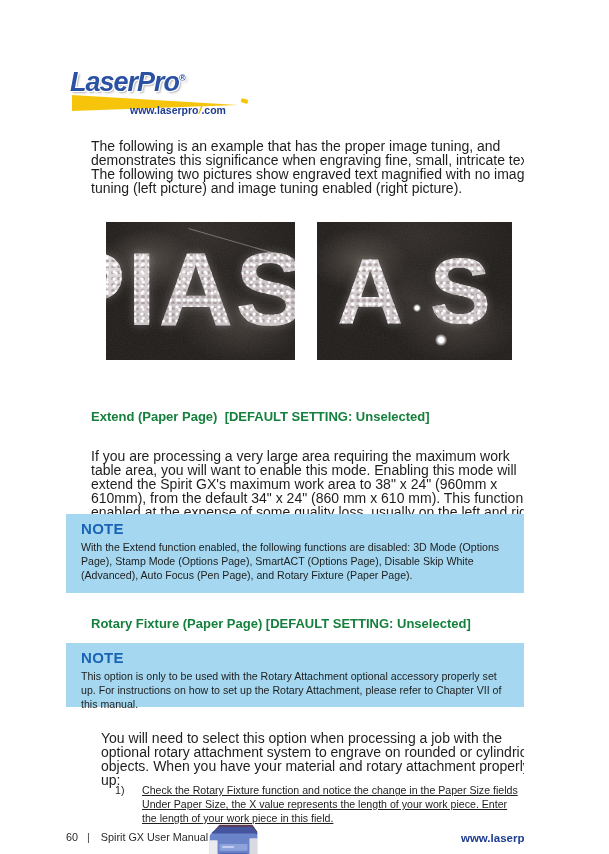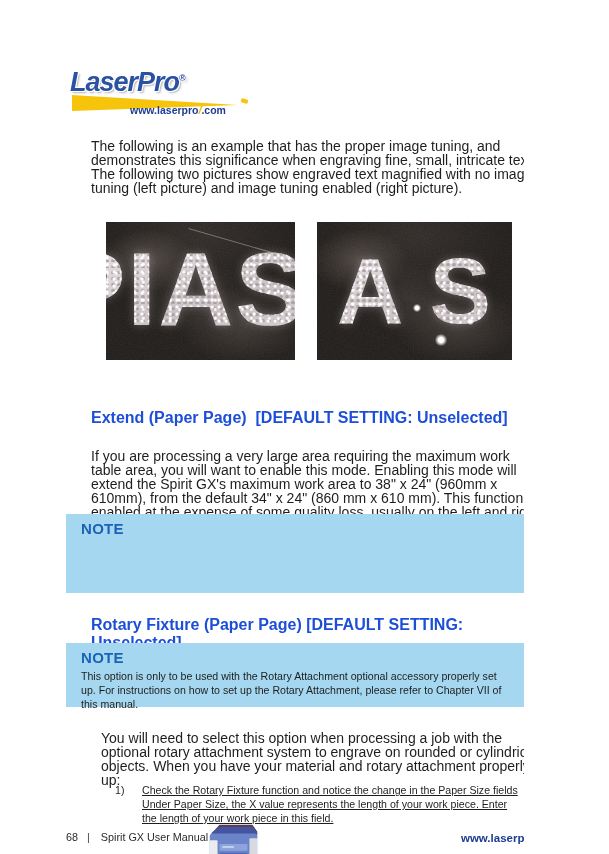--- a/index.html
+++ b/index.html
@@ -27,21 +27,21 @@
     letter-spacing:-1px;color:var(--brand-blue);
     text-shadow:-1px -1px 0 #fff,1px -1px 0 #fff,-1px 1px 0 #fff,1px 1px 0 #fff,2px 2px 2px rgba(90,90,90,.45);}
   .logo-text sup{font-size:9px;font-style:normal;letter-spacing:0;vertical-align:super;}
   .logo-url{position:absolute;left:72px;top:37px;font-weight:700;font-size:10.5px;color:var(--footer-navy);
     letter-spacing:0;}
   .accent{color:var(--url-accent);font-style:italic;}
 
   
   .para{position:absolute;font-size:14px;line-height:14px;color:#1e1e1e;}
   .intro{left:91px;top:106px;width:447px;}
-  .h2{position:absolute;left:91px;font-size:16px;font-weight:700;color:#1d4ed8;white-space:pre-wrap;}
+  .h2{position:absolute;left:91px;font-size:13px;font-weight:700;color:#15803d;white-space:pre-wrap;}
   .h2-extend{top:376px;}
   .h2-rotary{top:583px;}
   .body-extend{left:91px;top:416px;width:452px;}
   .body-rotary{left:101px;top:698px;width:452px;}
 
   
   .figures .photo{position:absolute;top:189px;height:138px;overflow:hidden;
     background:
       radial-gradient(ellipse 70px 45px at 22% 28%, rgba(125,113,106,.45), rgba(0,0,0,0) 70%),
       radial-gradient(ellipse 90px 55px at 72% 75%, rgba(105,95,90,.38), rgba(0,0,0,0) 70%),
@@ -130,40 +130,41 @@
         <rect width="100%" height="100%" filter="url(#g2)" opacity="0.12"></rect>
       </svg>
     </figure>
   </div>
 
   <h2 class="h2 h2-extend">Extend (Paper Page)  [DEFAULT SETTING: Unselected]</h2>
   <p class="para body-extend">If you are processing a very large area requiring the maximum work table area, you will want to enable this mode. Enabling this mode will extend the Spirit GX's maximum work area to 38" x 24" (960mm x 610mm), from the default 34" x 24" (860 mm x 610 mm). This function is enabled at the expense of some quality loss, usually on the left and right edges of your full-size engraving. Usually the quality loss is minimal and may not be apparent, depending on your design.</p>
 
   <div class="note note-extend">
     <div class="note-title">NOTE</div>
+    <p class="note-body">With the Extend function enabled, the following functions are disabled: 3D Mode (Options Page), Stamp Mode (Options Page), SmartACT (Options Page), Disable Skip White (Advanced), Auto Focus (Pen Page), and Rotary Fixture (Paper Page).</p>
   </div>
 
   <h2 class="h2 h2-rotary">Rotary Fixture (Paper Page) [DEFAULT SETTING: Unselected]</h2>
 
   <div class="note note-rotary">
     <div class="note-title">NOTE</div>
     <p class="note-body">This option is only to be used with the Rotary Attachment optional accessory properly set up. For instructions on how to set up the Rotary Attachment, please refer to Chapter VII of this manual.</p>
   </div>
 
   <p class="para body-rotary">You will need to select this option when processing a job with the optional rotary attachment system to engrave on rounded or cylindrical objects. When you have your material and rotary attachment properly set up:</p>
 
   <ol class="steps">
     <li class="step">
       <span class="step-num">1)</span>
       <span class="step-text">Check the Rotary Fixture function and notice the change in the Paper Size fields Under Paper Size, the X value represents the length of your work piece. Enter the length of your work piece in this field.</span>
     </li>
   </ol>
 
   <div class="footer-left">
-    <span>68</span><span class="sep">|</span><span>Spirit GX User Manual</span>
+    <span>60</span><span class="sep">|</span><span>Spirit GX User Manual</span>
   </div>
 
   <svg class="machine" viewBox="0 0 60 52">
     <path d="M8 13 L16 4 L50 4 L55 11 L55 14 L8 16 Z" fill="#5c3a4e"></path>
     <path d="M8 12 L16 6 L50 6 L55 12 L55 18 L8 18 Z" fill="#44549e"></path>
     <rect x="6" y="13" width="49" height="31" rx="3" fill="#6b84c9"></rect>
     <rect x="6" y="20" width="8" height="24" rx="1" fill="#ececee"></rect>
     <rect x="47" y="18" width="8" height="24" rx="1" fill="#d9dadf"></rect>
     <rect x="16" y="24" width="29" height="7" rx="1" fill="#8ea3dc"></rect>
     <rect x="16" y="33" width="29" height="9" rx="1" fill="#5168b8"></rect>

